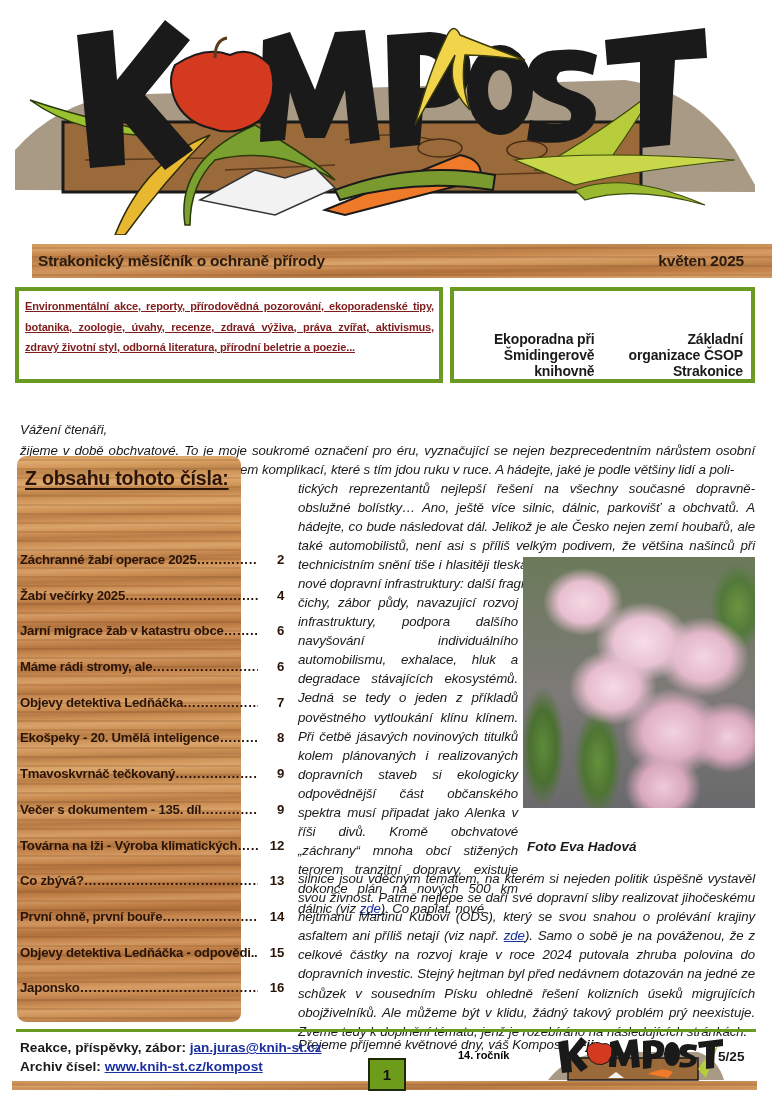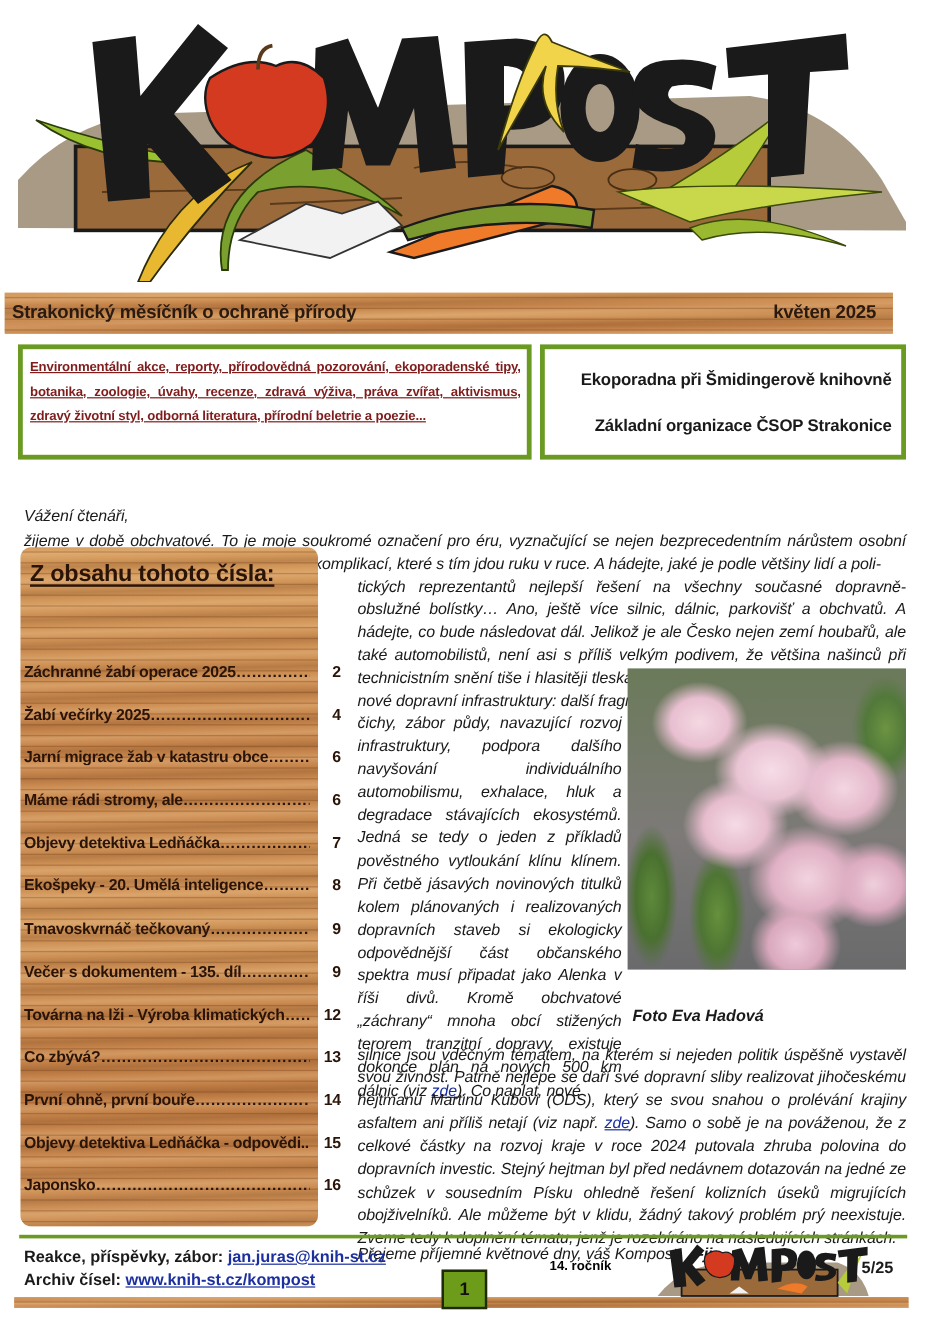--- a/index.html
+++ b/index.html
@@ -11,29 +11,29 @@
     background-image:
       repeating-linear-gradient(180deg, rgba(120,60,20,0.0) 0px, rgba(120,60,20,0.0) 3px, rgba(110,55,18,0.35) 4px, rgba(120,60,20,0.0) 5px, rgba(120,60,20,0.0) 9px),
       repeating-linear-gradient(178.5deg, rgba(255,220,170,0.0) 0px, rgba(255,220,170,0.25) 6px, rgba(255,220,170,0.0) 12px, rgba(90,45,15,0.18) 17px, rgba(255,220,170,0.0) 22px),
       linear-gradient(180deg, #d49a5c 0%, #c4834a 30%, #cf9458 55%, #bf7c44 80%, #cd9056 100%);
   }
 
   
   .logo { position: absolute; left: 15px; top: 10px; width: 745px; height: 225px; }
 
   
-  .titlebar { position: absolute; left: 4px; top: 244px; width: 740px; height: 34px;
-    display: flex; align-items: center; justify-content: space-between; padding: 0 14px 0 6px; }
+  .titlebar { position: absolute; left: 32px; top: 244px; width: 740px; height: 34px;
+    display: flex; align-items: center; justify-content: space-between; padding: 0 28px 0 6px; }
   .titlebar span { font-weight: bold; font-size: 15.5px; color: #2a1a10; font-family: "Liberation Sans", sans-serif; letter-spacing: -0.2px; }
 
   
   .box { position: absolute; border: 4px solid #6a9a22; background: #fff; }
   .box-left { left: 15px; top: 287px; width: 428px; height: 96px; padding: 5px 5px 0 6px; }
   .box-left p { font-weight: bold; font-size: 11px; line-height: 20.5px; text-align: justify; color: #7f1d1d; letter-spacing: -0.15px; text-decoration: underline; }
-  .box-right { left: 450px; top: 287px; width: 305px; height: 96px; padding: 0 8px; display: flex; flex-direction: column; justify-content: center; align-items: flex-end; gap: 22px; }
+  .box-right { left: 450px; top: 287px; width: 305px; height: 96px; padding: 0 8px; display: flex; flex-direction: row; justify-content: center; align-items: flex-end; gap: 22px; }
   .box-right p { font-weight: bold; font-size: 14px; text-align: right; color: #1a1a1a; letter-spacing: -0.15px; }
 
   
   .italic { font-style: italic; font-size: 13.3px; line-height: 19.1px; color: #1a1a1a; letter-spacing: -0.1px; margin-top: 32px; }
   .greeting { position: absolute; left: 20px; top: 388px; }
   .intro { position: absolute; left: 20px; top: 409px; width: 735px; text-align: justify; }
   .col-right { position: absolute; left: 298px; top: 447px; width: 457px; text-align: justify; }
   .col-narrow { position: absolute; left: 298px; top: 561px; width: 220px; text-align: justify; }
   .col-wide2 { position: absolute; left: 298px; top: 837px; width: 457px; text-align: justify; }
   .closing { position: absolute; left: 298px; top: 1003px; }
@@ -50,21 +50,21 @@
       radial-gradient(ellipse 40px 36px at 205px 180px, #efcfdc 0%, #dcaabf 60%, rgba(220,170,191,0) 100%),
       radial-gradient(ellipse 38px 36px at 140px 230px, #eecada 0%, #d9a8bc 60%, rgba(217,168,188,0) 100%),
       radial-gradient(ellipse 22px 60px at 20px 190px, #5e8a3a 0%, #4a7030 60%, rgba(74,112,48,0) 100%),
       radial-gradient(ellipse 24px 55px at 75px 205px, #66913c 0%, #4e7533 60%, rgba(78,117,51,0) 100%),
       radial-gradient(ellipse 28px 44px at 215px 50px, #6c9441 0%, #52793a 60%, rgba(82,121,58,0) 100%),
       linear-gradient(180deg, #6b7a5a 0%, #7d7a78 55%, #6a6a6c 100%);
   }
   .caption { position: absolute; left: 527px; top: 839px; font-weight: bold; font-style: italic; font-size: 13.5px; color: #1a1a1a; }
 
   
-  .toc { position: absolute; left: 17px; top: 456px; width: 248px; height: 566px; border-radius: 9px; padding: 0 3px; text-decoration: underline; }
+  .toc { position: absolute; left: 17px; top: 456px; width: 224px; height: 566px; border-radius: 9px; padding: 0 3px; text-decoration: underline; }
   .toc-title { position: absolute; left: 8px; top: 11px; font-weight: bold; font-size: 19.5px; color: #2a1408; text-decoration: underline; text-decoration-thickness: 2px; text-underline-offset: 3px; letter-spacing: -0.2px; }
   .toc-list { position: absolute; left: 3px; top: 96px; width: 266px; list-style: none; }
   .toc-item { display: flex; justify-content: space-between; align-items: baseline; height: 35.7px; font-weight: bold; font-size: 13.2px; color: #2a1408; letter-spacing: -0.25px; }
   .toc-item .t { white-space: nowrap; overflow: hidden; max-width: 238px; }
   .toc-item .p { padding-right: 2px; }
 
   
   .green-line { position: absolute; left: 16px; top: 1029px; width: 740px; height: 3px; background: #6a9a22; }
   .footer-text { position: absolute; left: 20px; top: 1038px; font-weight: bold; font-size: 13.6px; line-height: 19px; color: #1a1a1a; }
   .footer-text a { color: #1b2fa0; text-decoration: underline; text-align: right; }

